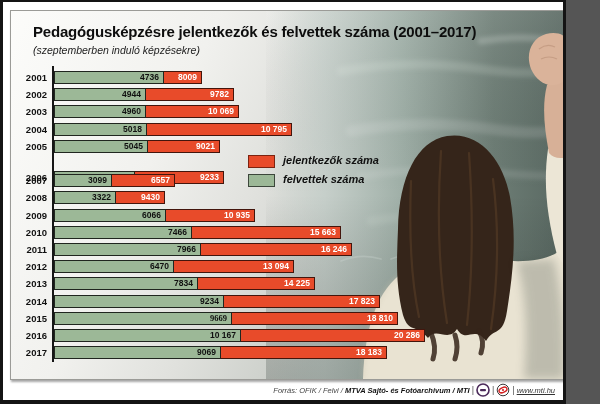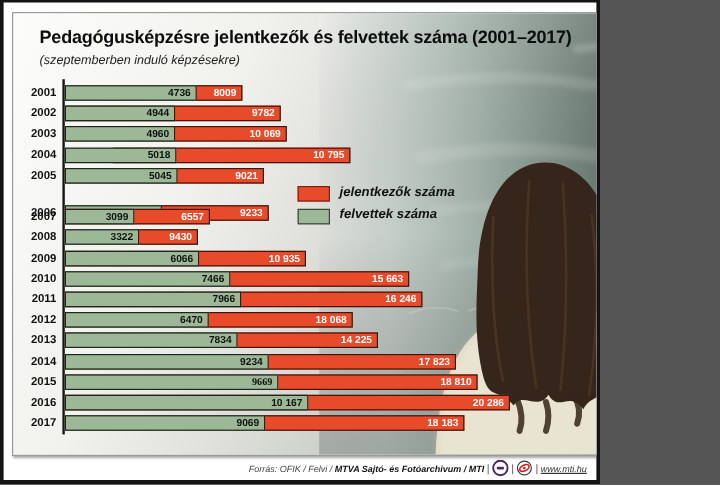--- a/index.html
+++ b/index.html
@@ -1,17 +1,17 @@
 <!DOCTYPE html>
 <html><head>
 <meta charset="utf-8">
 <style>
   html,body{margin:0;padding:0;background:#555;}
   #canvas{
-    position:relative;width:500px;height:404px;box-sizing:border-box;
+    position:relative;width:566px;height:404px;box-sizing:border-box;
     background:#ffffff;border:solid #141414;border-width:2px 3px 4px 3px;
     font-family:"Liberation Sans", sans-serif;overflow:hidden;
   }
   #content-box{
     position:absolute;left:7px;top:8px;width:580px;height:370px;
     border:1px solid #9b9b97;box-sizing:border-box;overflow:hidden;
     background:linear-gradient(115deg,#fcfcfa 0%,#f1f1ee 28%,#e0e1dd 44%,#cfd2cd 56%,#c6cbc6 62%);
     box-shadow:1px 2px 2px rgba(0,0,0,.35);
   }
   #photo-svg{position:absolute;left:0;top:0;width:580px;height:368px;}
@@ -268,21 +268,21 @@
               </div>
               <div class="bar-admitted" style="width: 145px; background: rgb(156, 184, 151);">
                 <span class="bar-val val-admitted">7966</span>
               </div>
             </div>
           </div>
           <div class="bar-row" style="top: 249.2px;">
             <span class="year-label">2012</span>
             <div class="bar-area">
               <div class="bar-applicants" style="width: 238px; background: rgb(232, 75, 42);">
-                <span class="bar-val val-applicants">18 068</span>
+                <span class="bar-val val-applicants">13 094</span>
               </div>
               <div class="bar-admitted" style="width: 118px; background: rgb(156, 184, 151);">
                 <span class="bar-val val-admitted">6470</span>
               </div>
             </div>
           </div>
           <div class="bar-row" style="top: 266.4px;">
             <span class="year-label">2013</span>
             <div class="bar-area">
               <div class="bar-applicants" style="width: 259px; background: rgb(232, 75, 42);">
@@ -314,21 +314,21 @@
                 <span class="bar-val val-admitted">9669</span>
               </div>
             </div>
           </div>
           <div class="bar-row" style="top: 318px;">
             <span class="year-label">2016</span>
             <div class="bar-area">
               <div class="bar-applicants" style="width: 369px; background: rgb(232, 75, 42);">
                 <span class="bar-val val-applicants">20 286</span>
               </div>
-              <div class="bar-admitted" style="width: 185px; background: rgb(156, 184, 151); padding-left: 16px;">
+              <div class="bar-admitted" style="width: 185px; background: rgb(156, 184, 151);">
                 <span class="bar-val val-admitted">10 167</span>
               </div>
             </div>
           </div>
           <div class="bar-row" style="top: 335.2px;">
             <span class="year-label">2017</span>
             <div class="bar-area">
               <div class="bar-applicants" style="width: 331px; background: rgb(232, 75, 42);">
                 <span class="bar-val val-applicants">18 183</span>
               </div>

